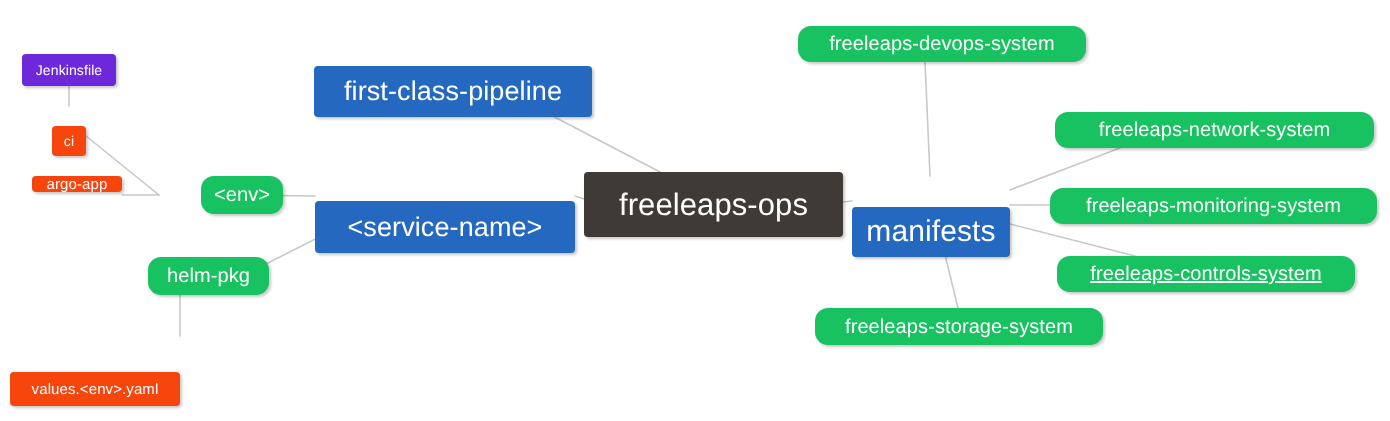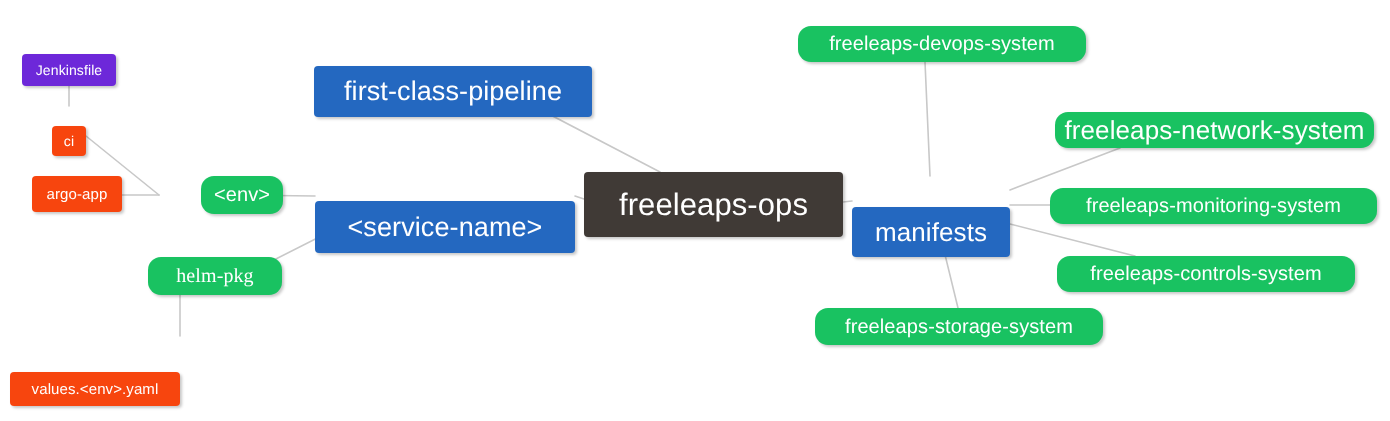--- a/index.html
+++ b/index.html
@@ -65,27 +65,27 @@
       <line x1="843" y1="202" x2="852" y2="201" stroke="#c8c8c8" stroke-width="1.6" stroke-linecap="round"></line>
       <line x1="930" y1="176" x2="925" y2="62" stroke="#c8c8c8" stroke-width="1.6" stroke-linecap="round"></line>
       <line x1="1010" y1="190" x2="1120" y2="148" stroke="#c8c8c8" stroke-width="1.6" stroke-linecap="round"></line>
       <line x1="1010" y1="205" x2="1050" y2="205" stroke="#c8c8c8" stroke-width="1.6" stroke-linecap="round"></line>
       <line x1="1010" y1="224" x2="1135" y2="256" stroke="#c8c8c8" stroke-width="1.6" stroke-linecap="round"></line>
       <line x1="938" y1="226" x2="958" y2="308" stroke="#c8c8c8" stroke-width="1.6" stroke-linecap="round"></line>
     </svg>
   <div id="node-layer">
       <div class="node c-orange" style="left: 22px; top: 26px; width: 94px; height: 32px; font-size: 14px;">Jenkinsfile</div>
       <div class="node c-red" style="left: 52px; top: 106px; width: 34px; height: 30px; font-size: 14px; margin-top: 20px;">ci</div>
-      <div class="node c-red" style="left: 32px; top: 176px; width: 90px; height: 36px; font-size: 15px;">argo-app</div>
+      <div class="node c-red" style="left: 32px; top: 176px; width: 90px; height: 16px; font-size: 15px;">argo-app</div>
       <div class="node c-green" style="left: 159px; top: 176px; width: 82px; height: 38px; font-size: 20px; margin-left: 42px;">&lt;env&gt;</div>
-      <div class="node c-green" style="left: 148px; top: 257px; width: 134px; height: 38px; font-size: 20px; font-family: Liberation Serif, serif;">helm-pkg</div>
+      <div class="node c-green" style="left: 148px; top: 257px; width: 121px; height: 38px; font-size: 20px;">helm-pkg</div>
       <div class="node c-red" style="left: 10px; top: 332px; width: 170px; height: 34px; font-size: 15px; margin-top: 40px;">values.&lt;env&gt;.yaml</div>
       <div class="node c-blue" style="left: 314px; top: 35px; width: 278px; height: 51px; font-size: 27px;">first-class-pipeline</div>
       <div class="node c-blue" style="left: 315px; top: 170px; width: 260px; height: 52px; font-size: 27px;">&lt;service-name&gt;</div>
       <div class="node c-dark" style="left: 584px; top: 172px; width: 259px; height: 65px; font-size: 31px;">freeleaps-ops</div>
-      <div class="node c-blue" style="left: 852px; top: 176px; width: 158px; height: 50px; font-size: 26px;">manifests</div>
+      <div class="node c-blue" style="left: 852px; top: 176px; width: 158px; height: 50px; font-size: 30px;">manifests</div>
       <div class="node c-green" style="left: 798px; top: 26px; width: 288px; height: 36px; font-size: 20px;">freeleaps-devops-system</div>
-      <div class="node c-green" style="left: 1055px; top: 112px; width: 319px; height: 36px; font-size: 26px;">freeleaps-network-system</div>
+      <div class="node c-green" style="left: 1055px; top: 112px; width: 319px; height: 36px; font-size: 20px;">freeleaps-network-system</div>
       <div class="node c-green" style="left: 1050px; top: 188px; width: 327px; height: 36px; font-size: 20px;">freeleaps-monitoring-system</div>
-      <div class="node c-green" style="left: 1057px; top: 256px; width: 298px; height: 36px; font-size: 20px;">freeleaps-controls-system</div>
+      <div class="node c-green" style="left: 1057px; top: 256px; width: 298px; height: 36px; font-size: 20px; text-decoration: underline;">freeleaps-controls-system</div>
       <div class="node c-green" style="left: 815px; top: 308px; width: 288px; height: 37px; font-size: 20px;">freeleaps-storage-system</div>
     </div>
 </div>
 
 </body></html>

